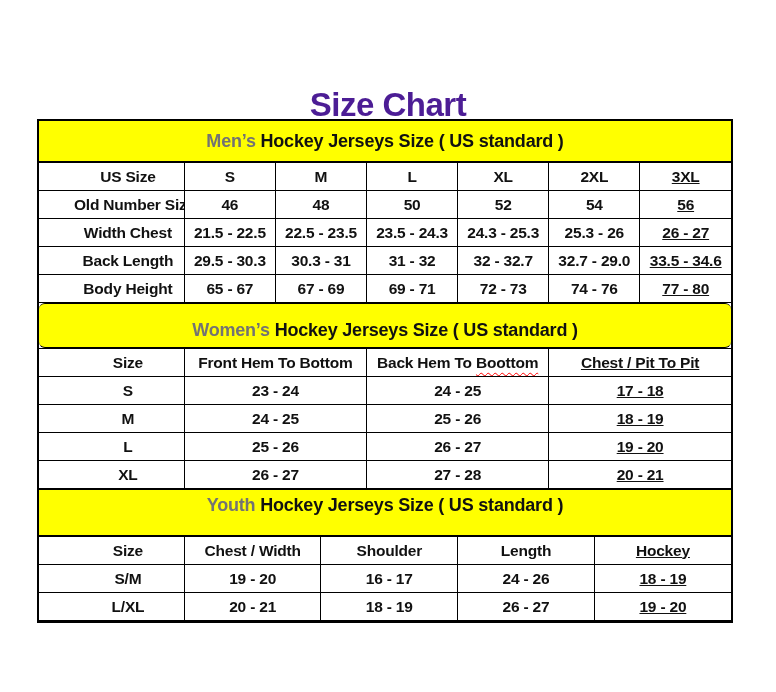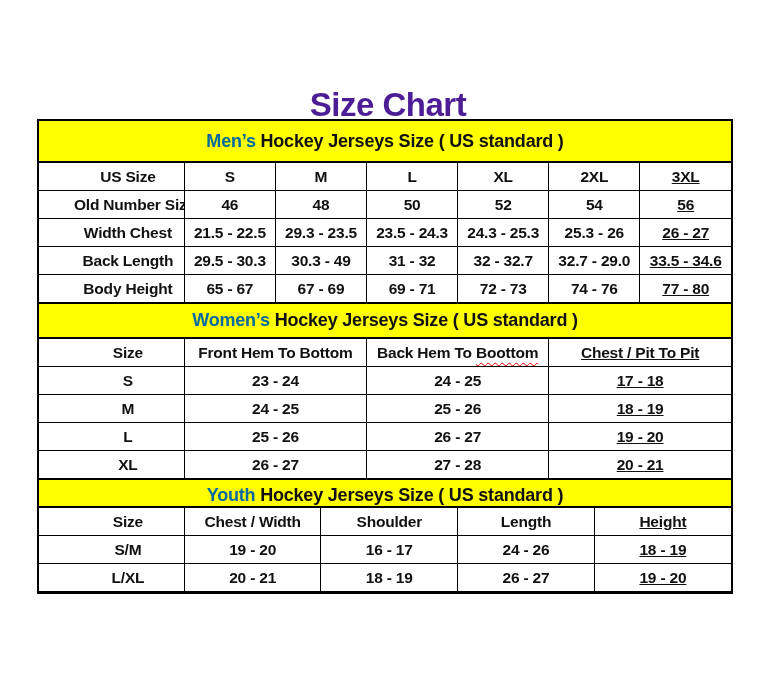--- a/index.html
+++ b/index.html
@@ -25,24 +25,24 @@
     border: 2px solid #000000; background: #ffffff;
   }
 
   .banner {
     background: #FFFF00;
     text-align: center;
     font-size: 18px; font-weight: 700; letter-spacing: -0.2px;
     color: #111111;
     border-bottom: 1px solid #000000;
   }
-  .banner .hl { color: #0369a1; }
+  .banner .hl { color: #737373; }
   .b1 { padding: 10px 0 9px; }
-  .b2 { padding: 6px 0 6px; border-top: 1px solid #000000; }
-  .b3 { padding: 5px 0 0; border-top: 1px solid #000000; }
+  .b2 { padding: 16px 0 6px; border-top: 1px solid #000000; border-radius: 6px; }
+  .b3 { padding: 5px 0 19px; border-top: 1px solid #000000; }
 
   table.tbl { width: 100%; border-collapse: collapse; table-layout: fixed; }
   .tbl th, .tbl td {
     border: 1px solid #000000;
     height: 28px; padding: 0 2px;
     text-align: center; vertical-align: middle;
     font-size: 15.5px; font-weight: 700; letter-spacing: -0.2px;
     color: #111111;
     overflow: hidden; white-space: nowrap;
   }
@@ -87,30 +87,30 @@
           <td>46</td>
           <td>48</td>
           <td>50</td>
           <td>52</td>
           <td>54</td>
           <td>56</td>
         </tr>
         <tr>
           <td>Width Chest</td>
           <td>21.5 - 22.5</td>
-          <td>29.3 - 23.5</td>
+          <td>22.5 - 23.5</td>
           <td>23.5 - 24.3</td>
           <td>24.3 - 25.3</td>
           <td>25.3 - 26</td>
           <td>26 - 27</td>
         </tr>
         <tr>
           <td>Back Length</td>
           <td>29.5 - 30.3</td>
-          <td>30.3 - 49</td>
+          <td>30.3 - 31</td>
           <td>31 - 32</td>
           <td>32 - 32.7</td>
           <td>32.7 - 29.0</td>
           <td>33.5 - 34.6</td>
         </tr>
         <tr>
           <td>Body Height</td>
           <td>65 - 67</td>
           <td>67 - 69</td>
           <td>69 - 71</td>
@@ -168,21 +168,21 @@
       <colgroup>
           <col style="width:21%">
           <col span="4" style="width:19.75%">
         </colgroup>
       <tbody>
         <tr>
           <th>Size</th>
           <th>Chest / Width</th>
           <th>Shoulder</th>
           <th>Length</th>
-          <th>Height</th>
+          <th>Hockey</th>
         </tr>
         <tr>
           <td>S/M</td>
           <td>19 - 20</td>
           <td>16 - 17</td>
           <td>24 - 26</td>
           <td>18 - 19</td>
         </tr>
         <tr>
           <td>L/XL</td>

